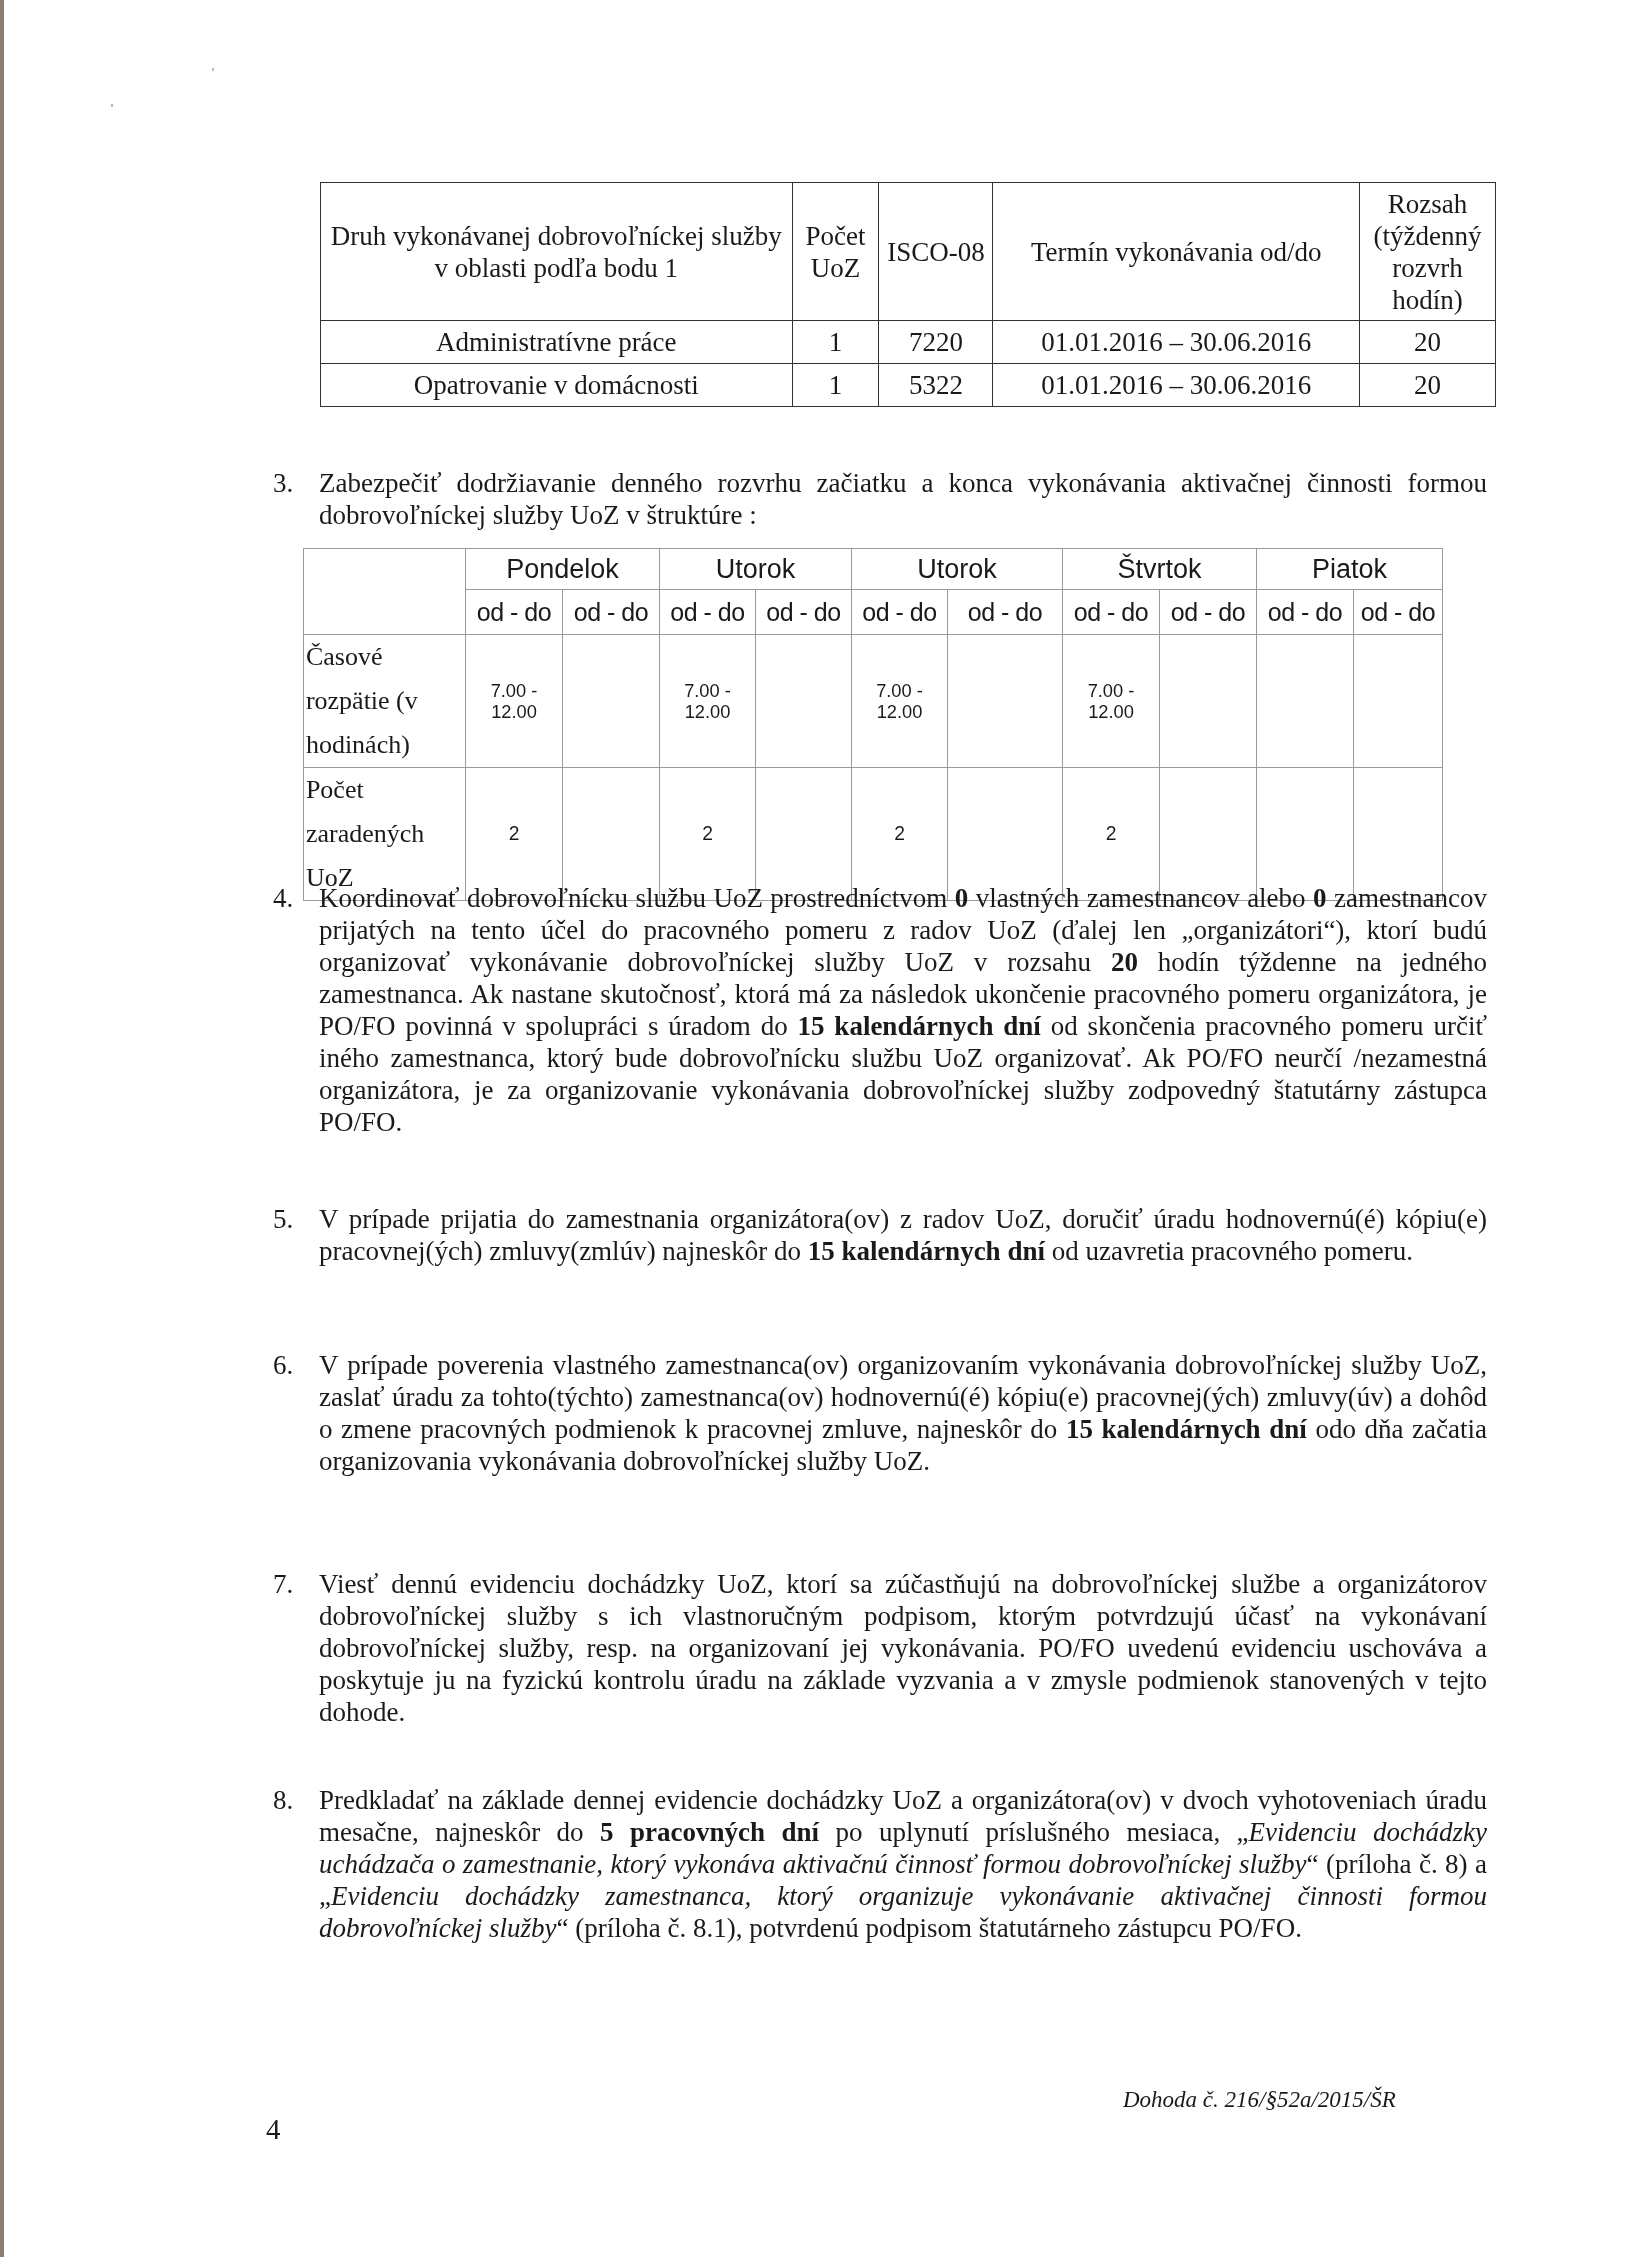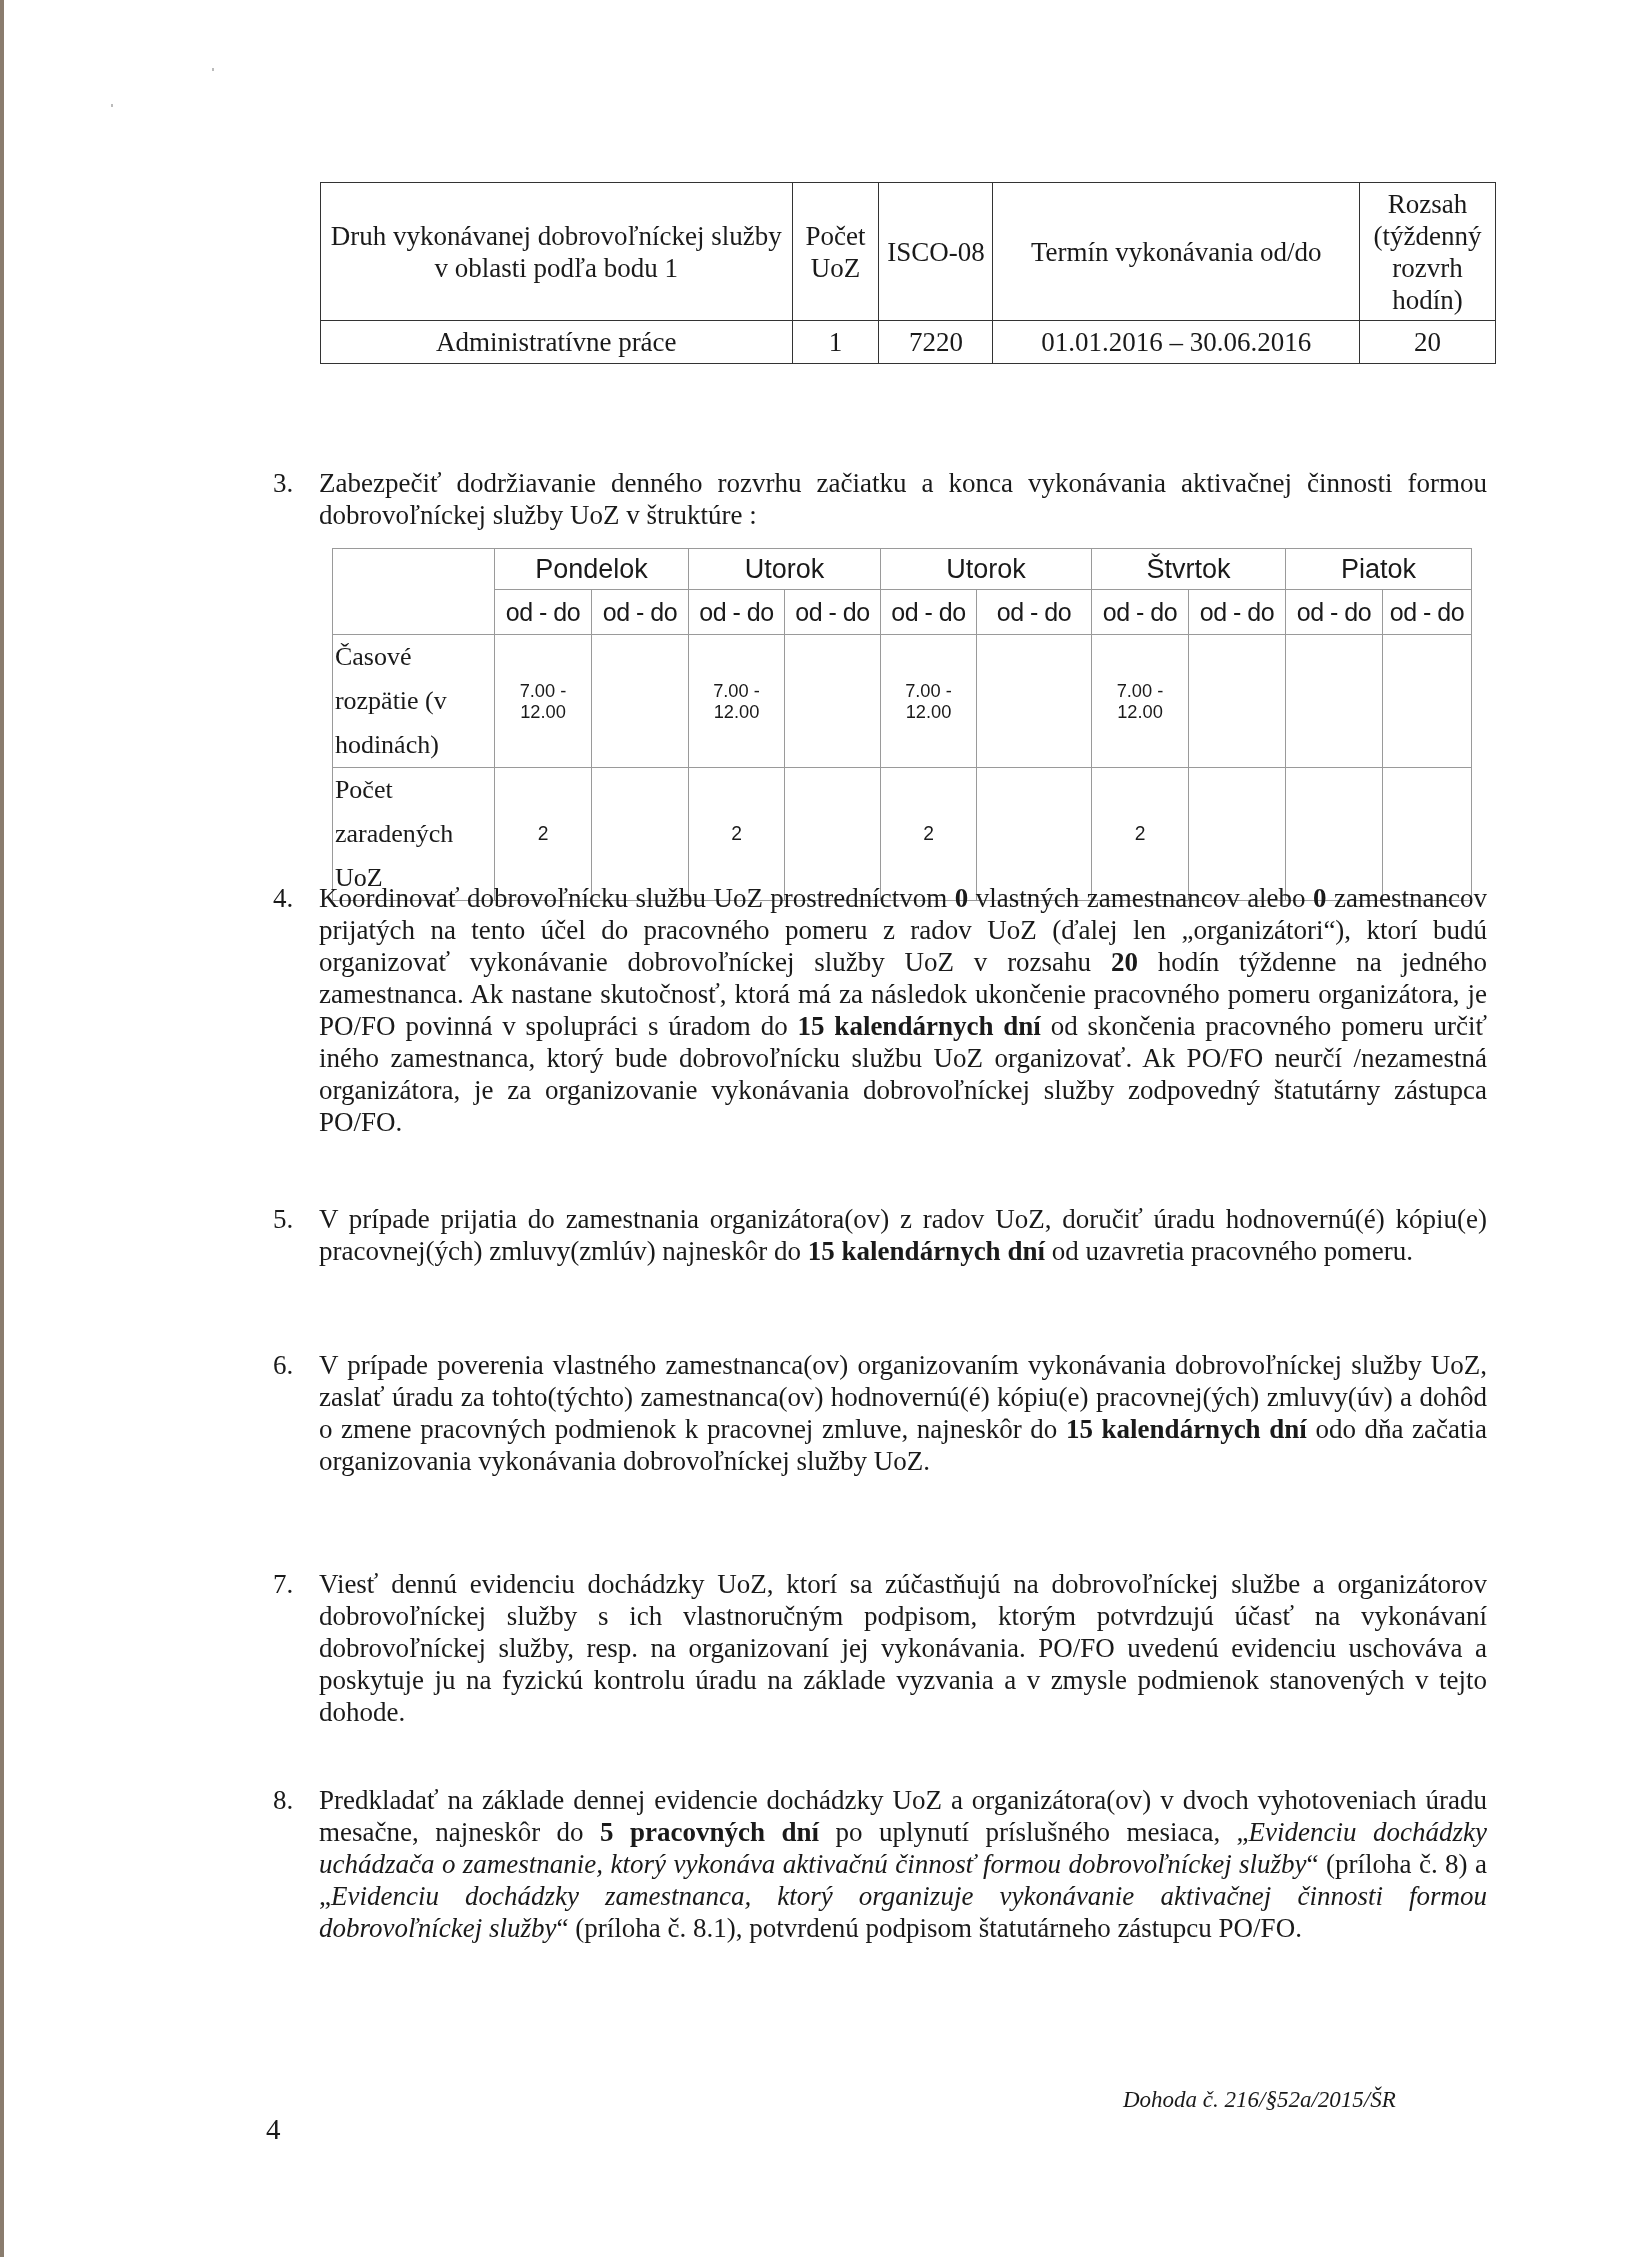--- a/index.html
+++ b/index.html
@@ -25,21 +25,21 @@
   .para {
     position:absolute; left:319px; width:1168px;
     font-size:27px; line-height:32px; text-align:justify;
   }
   .num { position:absolute; left:-46px; top:0; }
   .para b { font-weight:bold; }
   .para i { font-style:italic; }
 
   
   table.t2 {
-    position:absolute; left:332px; top:548px; width:1135px;
+    position:absolute; left:303px; top:548px; width:1135px;
     border-collapse:collapse; table-layout:fixed;
   }
   table.t2 td { border:1px solid #9a9a9a; padding:0; vertical-align:middle; }
   .t2 .day { font-family:"Liberation Sans", sans-serif; font-size:27px; text-align:center; height:40px; }
   .t2 .sub { font-family:"Liberation Sans", sans-serif; font-size:25px; height:44px; text-align:center; white-space:nowrap; overflow:visible; letter-spacing:-0.5px; }
   .t2 .rowlabel { font-family:"Liberation Serif", serif; font-size:26px; line-height:44px; text-align:left; padding-left:1.9px; }
   .t2 .val { font-family:"Liberation Sans", sans-serif; font-size:18.3px; line-height:21px; text-align:center; }
   .t2 .cnt { font-family:"Liberation Sans", sans-serif; font-size:19.3px; text-align:center; }
 
   .footer-ref { position:absolute; left:1123px; top:2087px; font-size:23px;font-style:italic; }
@@ -65,20 +65,27 @@
     <th>Druh vykonávanej dobrovoľníckej služby v oblasti podľa bodu 1</th>
     <th>Počet UoZ</th>
     <th>ISCO-08</th>
     <th>Termín vykonávania od/do</th>
     <th>Rozsah (týždenný rozvrh hodín)</th>
   </tr>
   <tr>
     <td>Administratívne práce</td>
     <td>1</td>
     <td>7220</td>
+    <td>01.01.2016 – 30.06.2016</td>
+    <td>20</td>
+  </tr>
+  <tr>
+    <td>Opatrovanie v domácnosti</td>
+    <td>1</td>
+    <td>5322</td>
     <td>01.01.2016 – 30.06.2016</td>
     <td>20</td>
   </tr>
 </tbody>
   </table>
 
 <div class="para" style="top:467px;">
   <span class="num">3.</span>
   <span>Zabezpečiť dodržiavanie denného rozvrhu začiatku a konca vykonávania aktivačnej činnosti formou dobrovoľníckej služby UoZ v štruktúre :</span>
 </div>

